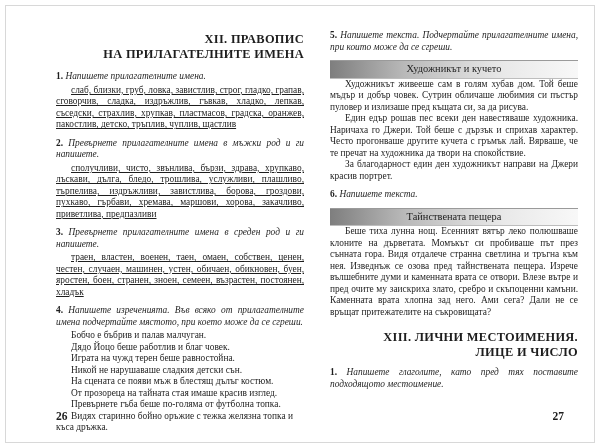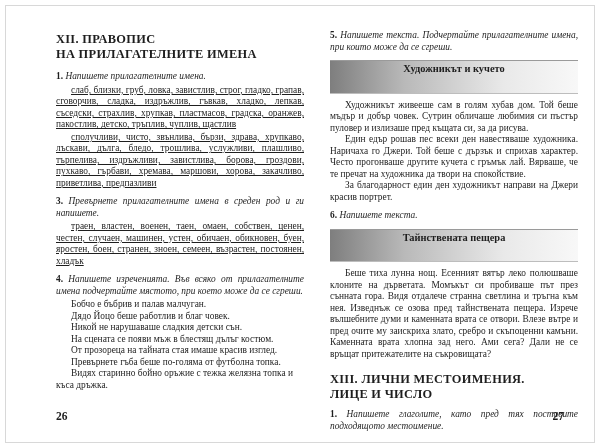--- a/index.html
+++ b/index.html
@@ -1,28 +1,28 @@
 <!DOCTYPE html>
 <html><head>
 <meta charset="utf-8">
 <style>
   html,body{margin:0;padding:0;width:600px;height:448px;background:#ffffff;overflow:hidden;}
   body{font-family:"Liberation Serif","DejaVu Serif",serif;color:#1e1e1e;font-size:9.4px;line-height:11.5px;}
   .spread{position:absolute;left:5px;top:5px;right:5px;bottom:5px;border:1px solid #d8d8d8;background:#fff;}
   .page{position:absolute;top:6px;bottom:6px;box-sizing:border-box;}
   #pageL{left:6px;width:294px;padding:20px 2px 0 44px;}
   #pageR{left:294px;width:294px;padding:9px 16px 0 30px;}
-  .chapter-title{text-align:left;font-weight:bold;font-size:12.4px;line-height:15.2px;letter-spacing:.3px;margin-bottom:9px;}
+  .chapter-title{text-align:right;font-weight:bold;font-size:12.4px;line-height:15.2px;letter-spacing:.3px;margin-bottom:9px;}
   .instr{margin:7px 0 2px;text-align:justify;}
   .instr .num{font-weight:bold;font-style:normal;}
   .instr .txt{font-style:italic;}
   .wlist{text-indent:15px;text-align:justify;margin:1px 0 0;text-decoration:underline;}
   .sent{text-indent:15px;}
   .para{text-indent:15px;text-align:justify;}
-  .story-head{margin:7px 0 6px;padding:2px 0 18px;text-align:center;font-weight:bold;font-size:10.4px;
+  .story-head{margin:7px 0 0;padding:2px 0 3px;text-align:center;font-weight:normal;font-size:10.4px;
     background:linear-gradient(90deg,#7e7e7e 0%,#b9b9b9 30%,#e9e9e9 70%,#f8f8f8 100%);
     border-top:1px solid #9a9a9a;border-bottom:1px solid #bdbdbd;}
   .pageno{position:absolute;bottom:14px;font-weight:bold;font-size:11.5px;}
   #pageL .pageno{left:44px;}
   #pageR .pageno{right:30px;}
 </style>
 </head>
 <body>
 
 <div class="spread">
@@ -32,35 +32,40 @@
       <div>XII. ПРАВОПИС</div>
       <div>НА ПРИЛАГАТЕЛНИТЕ ИМЕНА</div>
     </div>
 
     <div class="instr">
       <span class="num">1.</span>
       <span class="txt">Напишете прилагателните имена.</span>
     </div>
     <div class="wlist">слаб, близки, груб, ловка, завистлив, строг, гладко, грапав, сговорчив, сладка, издръжлив, гъвкав, хладко, лепкав, съседски, страхлив, хрупкав, пластмасов, градска, оранжев, пакостлив, детско, тръплив, чуплив, щастлив</div>
 
+    <div class="instr">
+      <span class="num">2.</span>
+      <span class="txt">Превърнете прилагателните имена в мъжки род и ги напишете.</span>
+    </div>
     <div class="wlist">сполучливи, чисто, звънлива, бързи, здрава, хрупкаво, лъскави, дълга, бледо, трошлива, услужливи, плашливо, търпелива, издръжливи, завистлива, борова, гроздови, пухкаво, гърбави, хремава, маршови, хорова, закачливо, приветлива, предпазливи</div>
 
     <div class="instr">
       <span class="num">3.</span>
       <span class="txt">Превърнете прилагателните имена в среден род и ги напишете.</span>
     </div>
     <div class="wlist">траен, властен, военен, таен, омаен, собствен, ценен, честен, случаен, машинен, устен, обичаен, обикновен, буен, яростен, боен, странен, зноен, семеен, възрастен, постоянен, хладък</div>
 
     <div class="instr">
       <span class="num">4.</span>
       <span class="txt">Напишете изреченията. Във всяко от прилагателните имена подчертайте мястото, при което може да се сгреши.</span>
     </div>
     <div>
       <div class="sent">Бобчо е бъбрив и палав малчуган.</div>
       <div class="sent">Дядо Йоцо беше работлив и благ човек.</div>
+      <div class="sent">Играта на чужд терен беше равностойна.</div>
       <div class="sent">Никой не нарушаваше сладкия детски сън.</div>
       <div class="sent">На сцената се появи мъж в блестящ дълъг костюм.</div>
       <div class="sent">От прозореца на тайната стая имаше красив изглед.</div>
       <div class="sent">Превърнете гъба беше по-голяма от футболна топка.</div>
       <div class="sent">Видях старинно бойно оръжие с тежка желязна топка и къса дръжка.</div>
     </div>
 
     <div class="pageno">26</div>
   </div>
 

